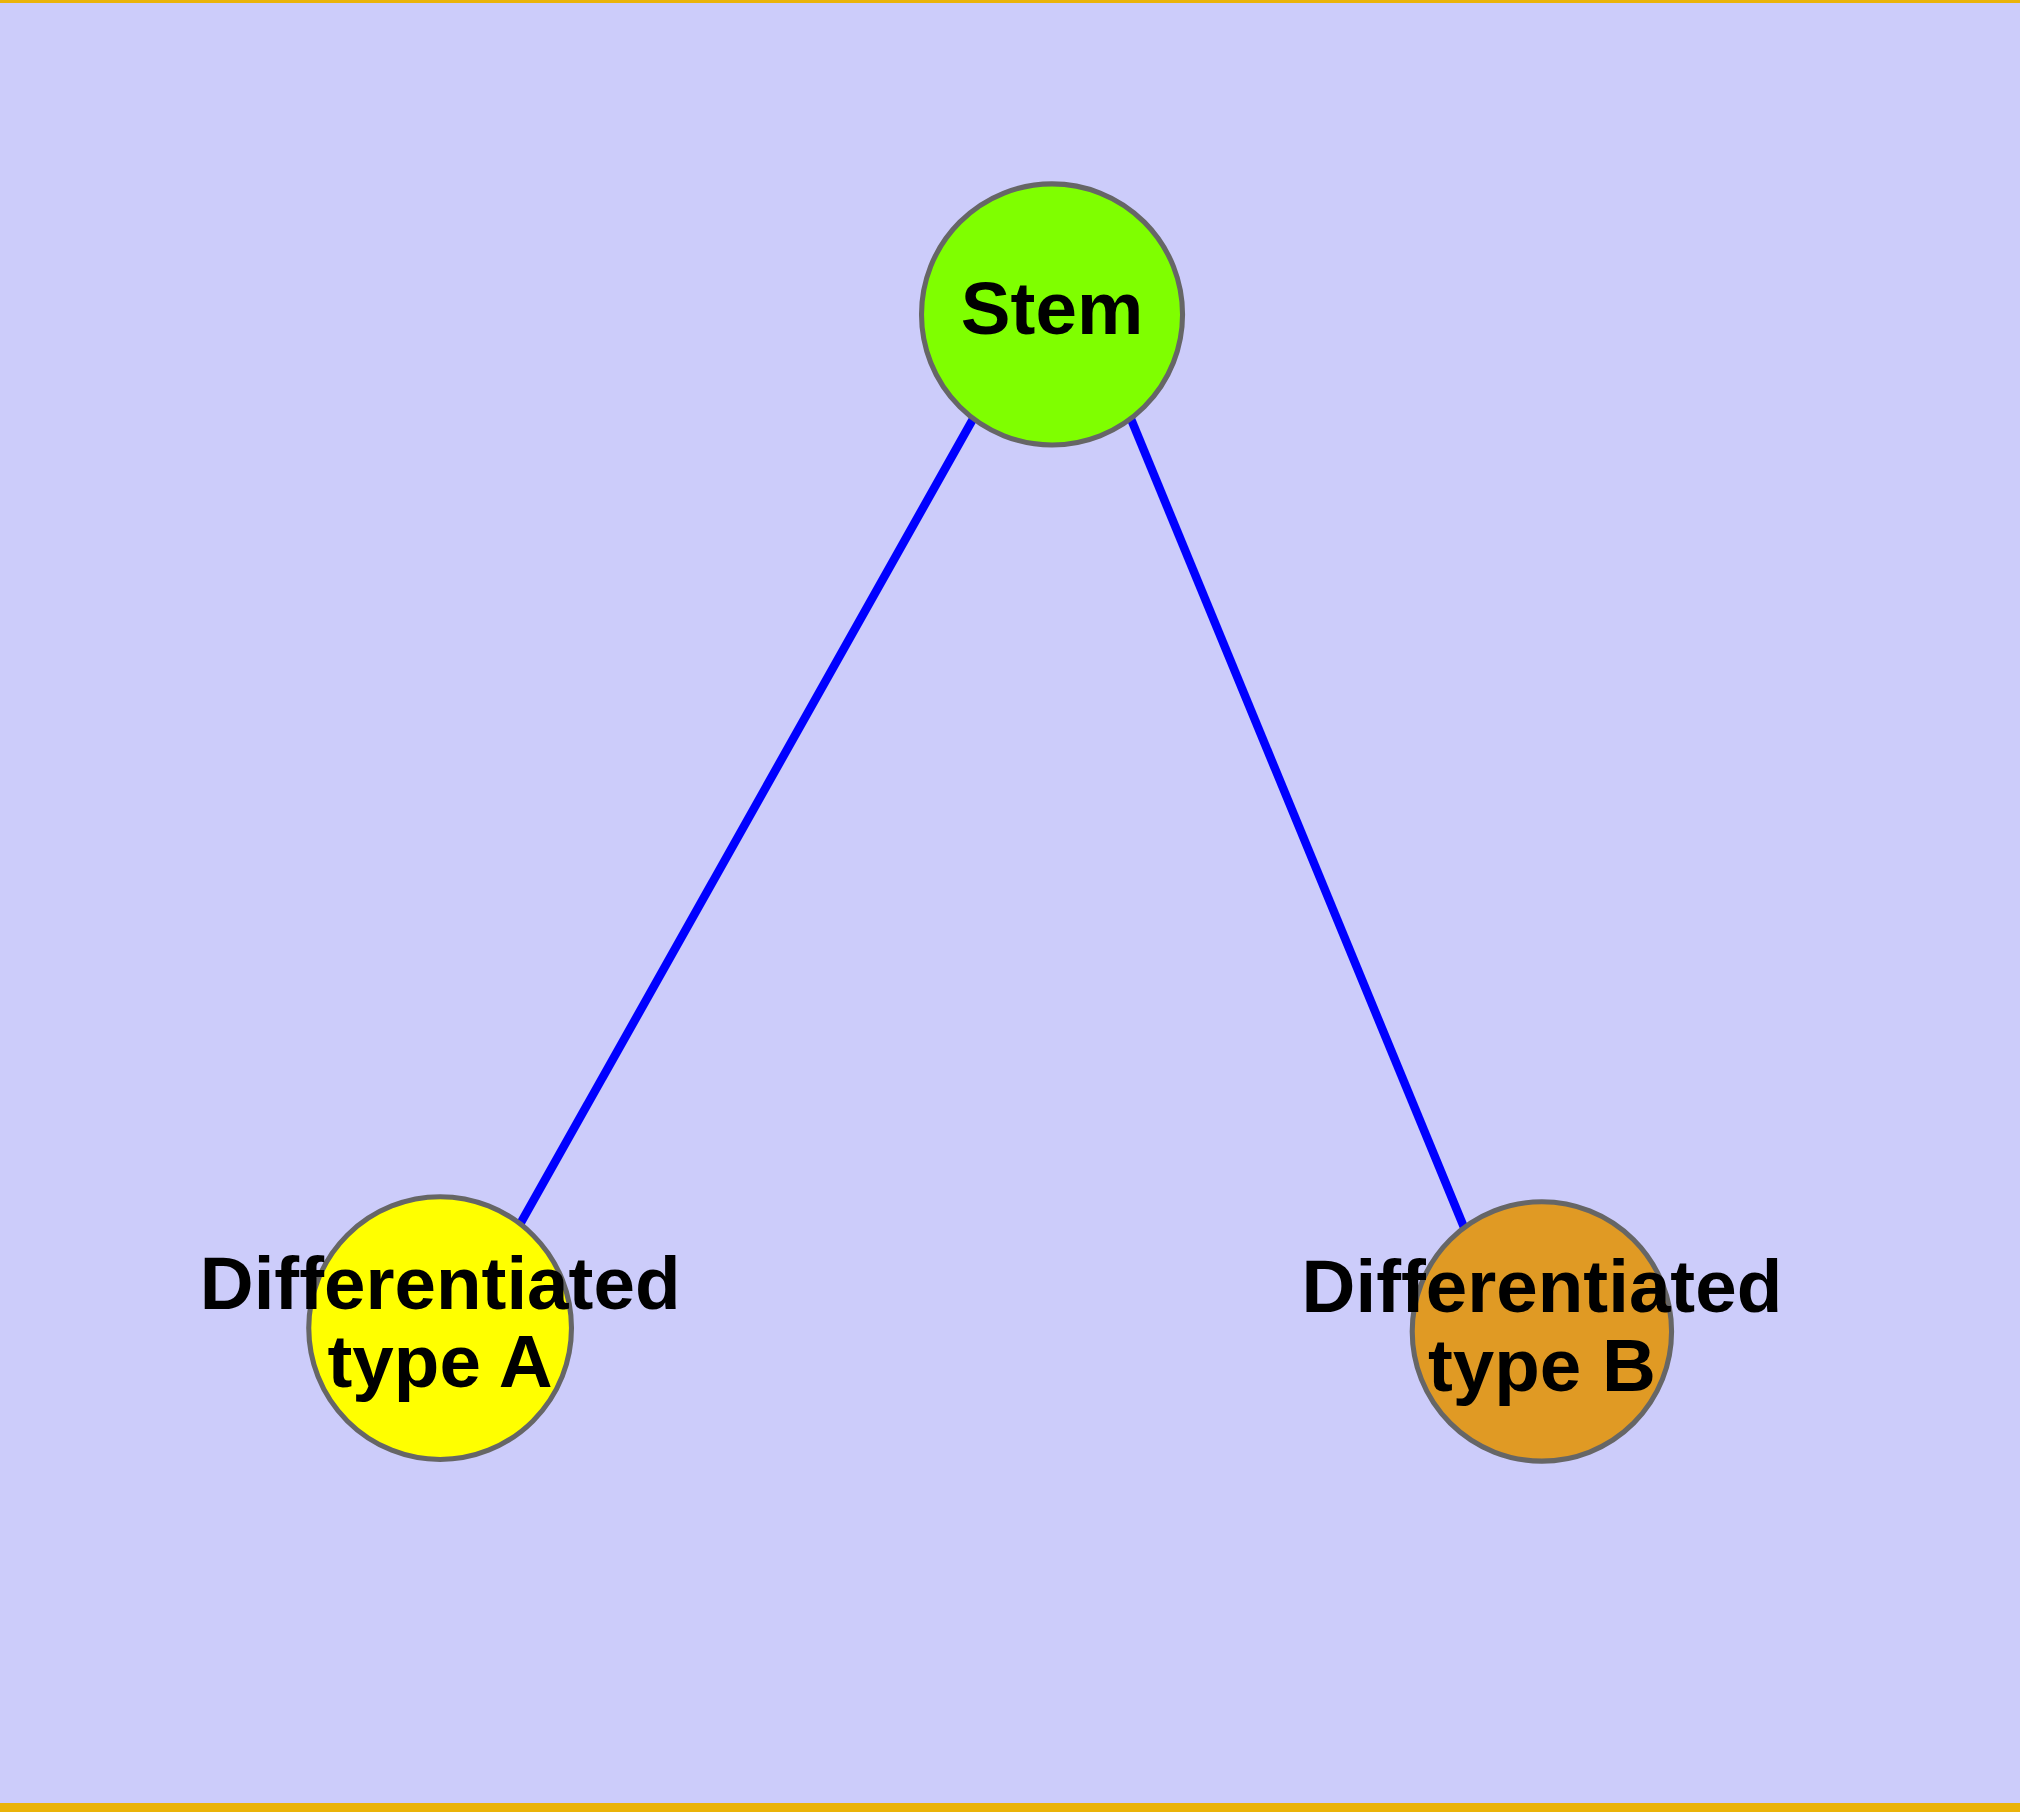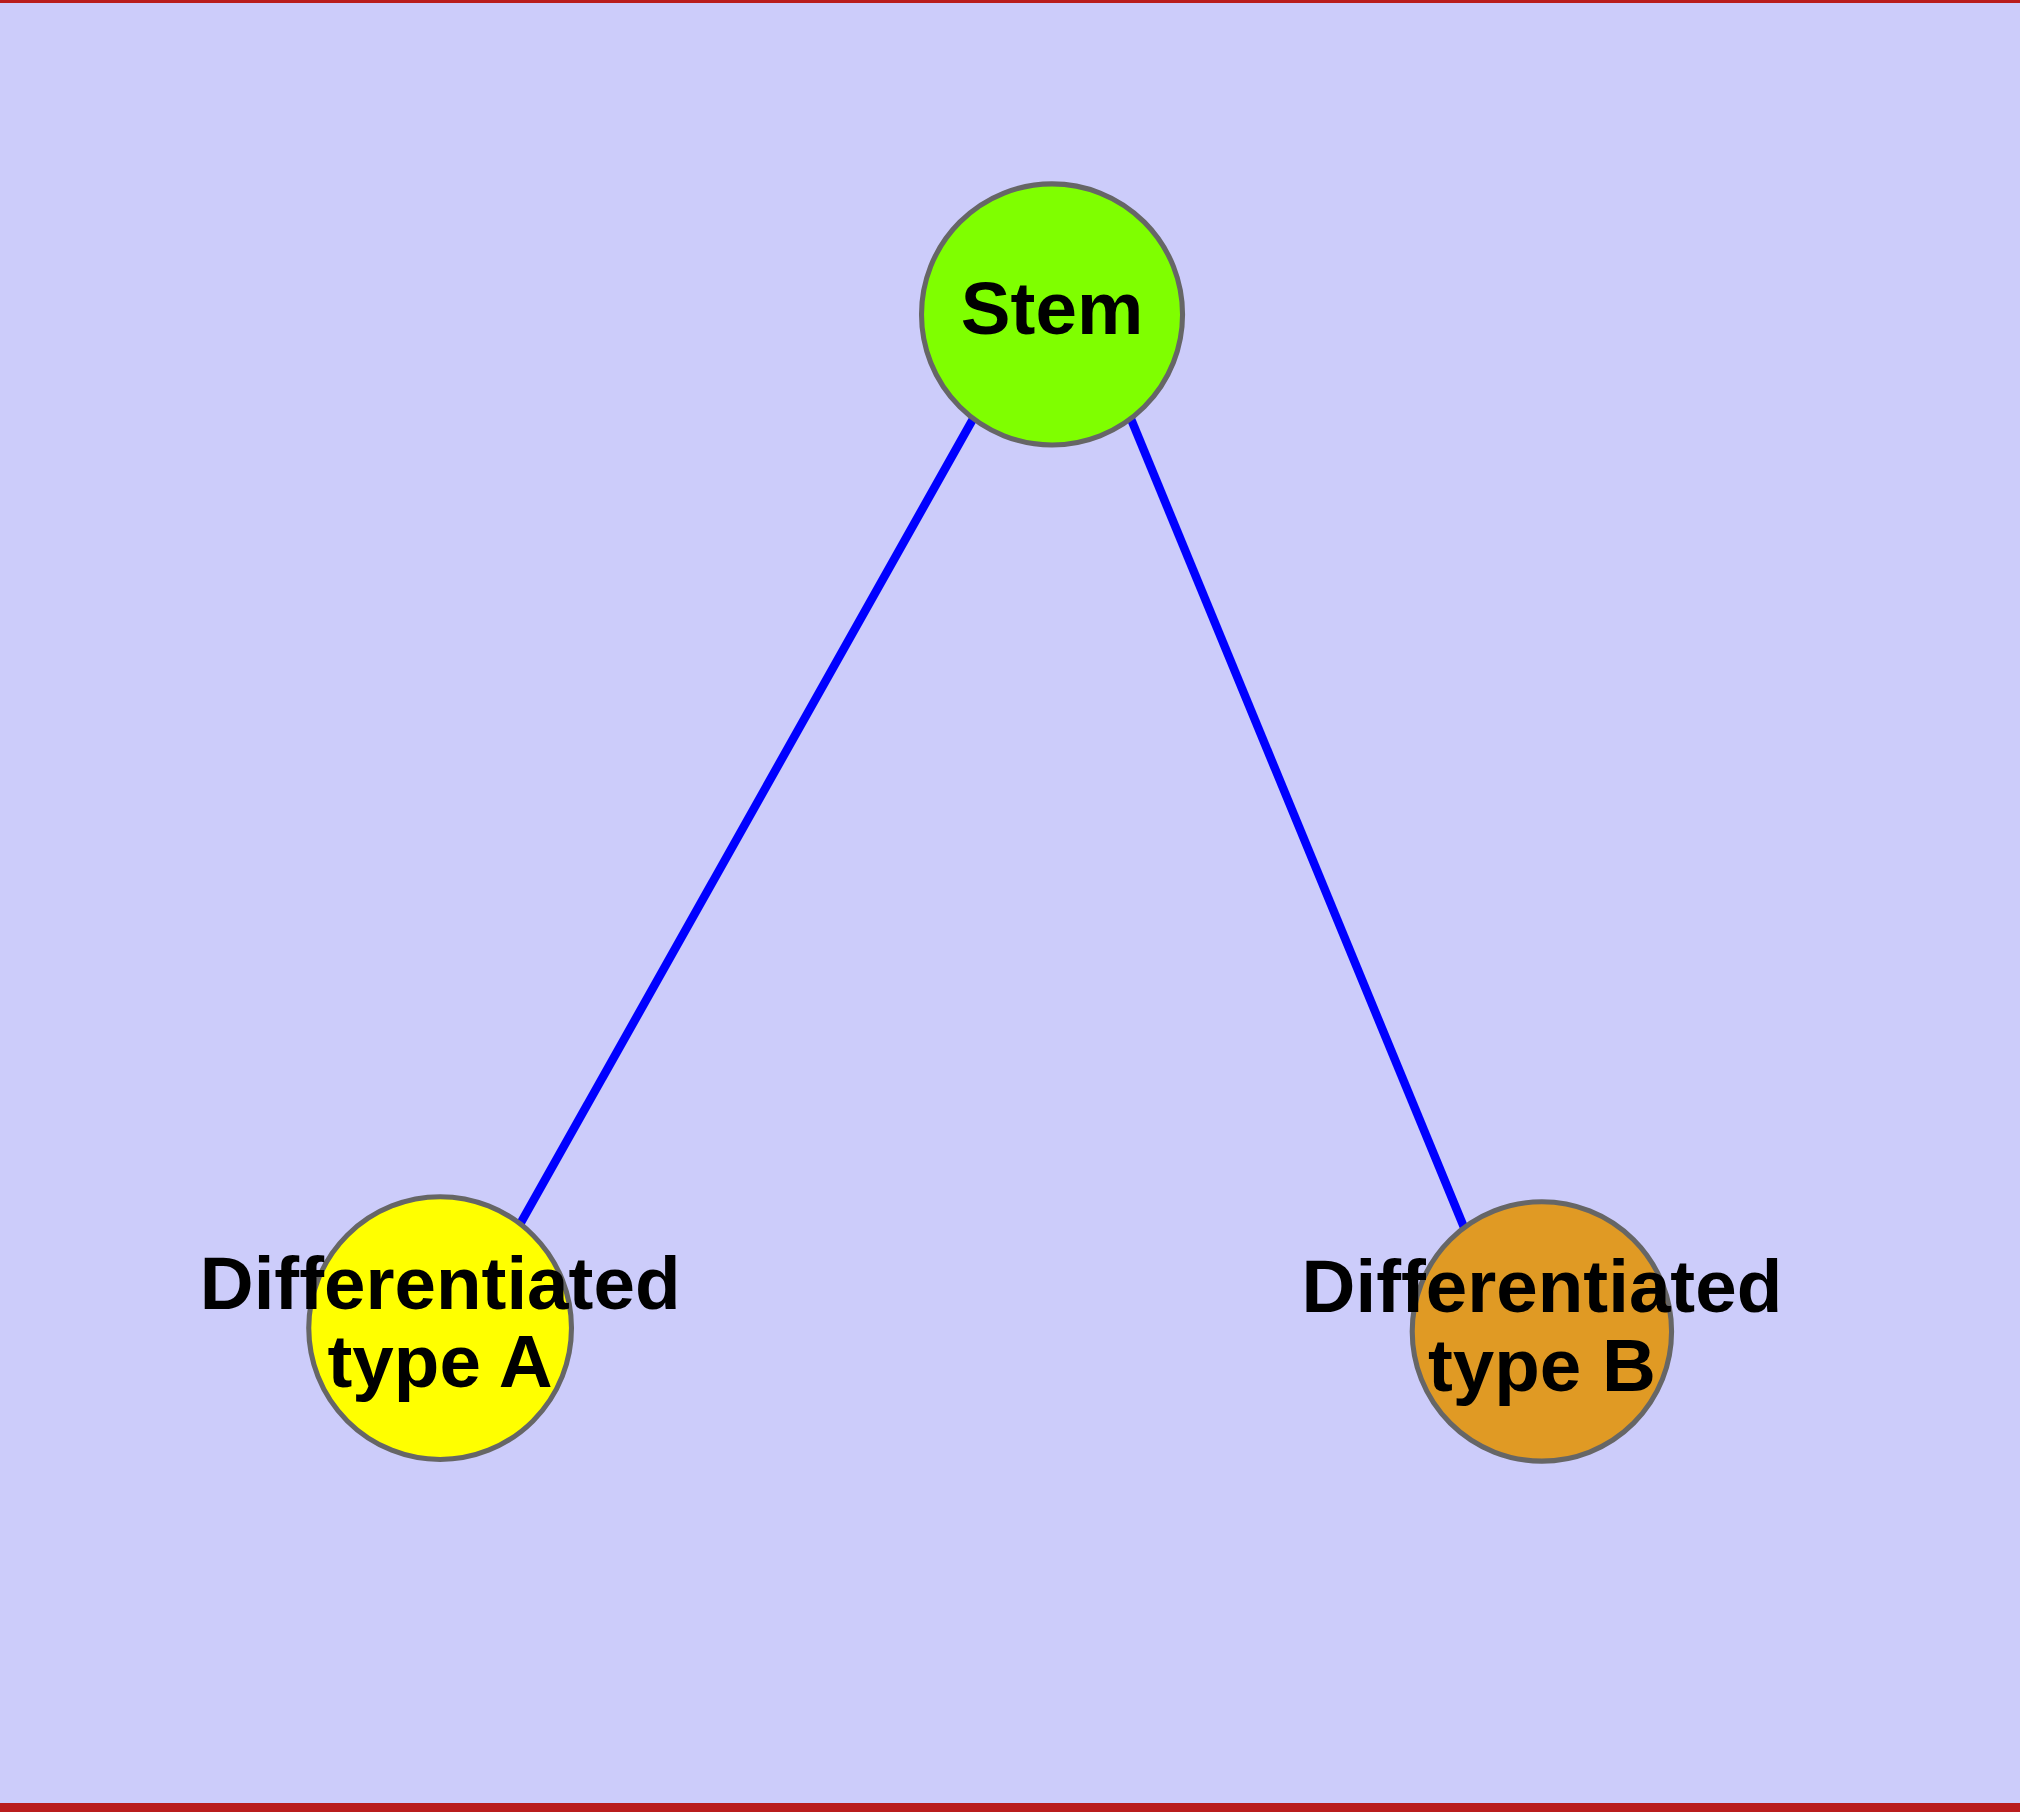--- a/index.html
+++ b/index.html
@@ -46,21 +46,21 @@
     font-family: "Liberation Sans", sans-serif;
     font-weight: bold;
     fill: #000000;
     text-anchor: middle;
     dominant-baseline: middle;
   }
 </style>
 </head>
 <body>
 
-<div id="graph-stage" style="width: 2021px; height: 1812px; background: #b91c1c;">
+<div id="graph-stage" style="width: 2021px; height: 1812px; background: #eab308;">
 
   <div id="graph-panel" style="top: 3.4px; width: 2021px; height: 1800px; background: rgb(204, 204, 250);"></div>
 
   <svg id="graph-svg" viewBox="0 0 2384 2138" xmlns="http://www.w3.org/2000/svg" style="width: 2021px; height: 1812px;">
 
     <g>
       <line class="edge-line" x1="1148" y1="494" x2="613" y2="1445" stroke="#0000ff" stroke-width="10"></line>
       <line class="edge-line" x1="1334" y1="494" x2="1727" y2="1448" stroke="#0000ff" stroke-width="10"></line>
     </g>
 

